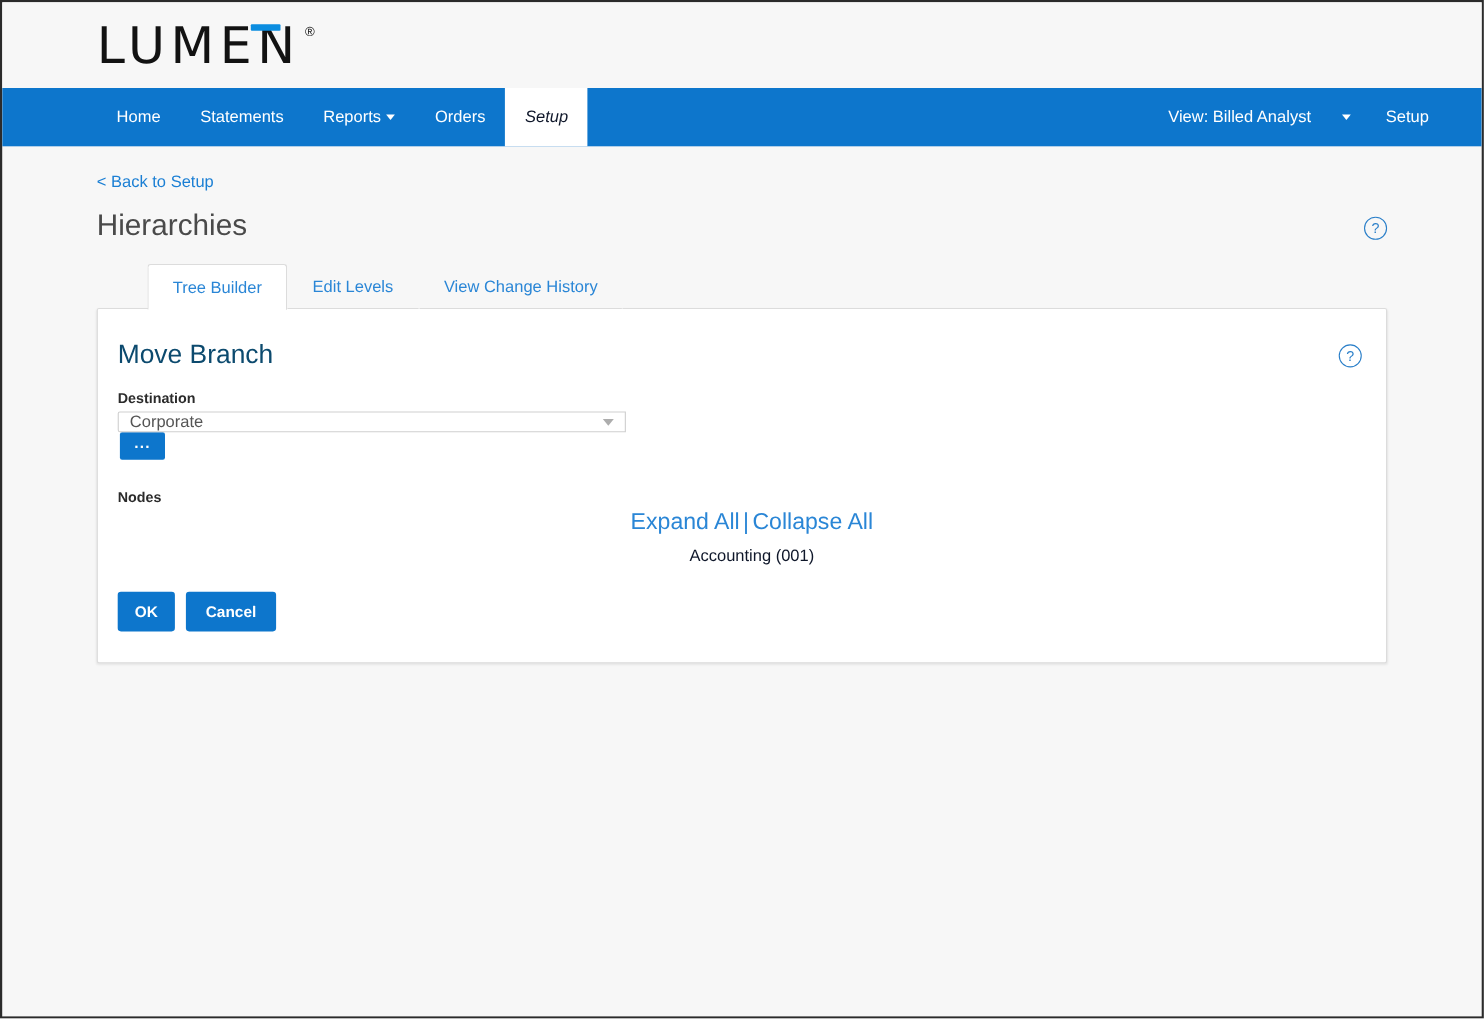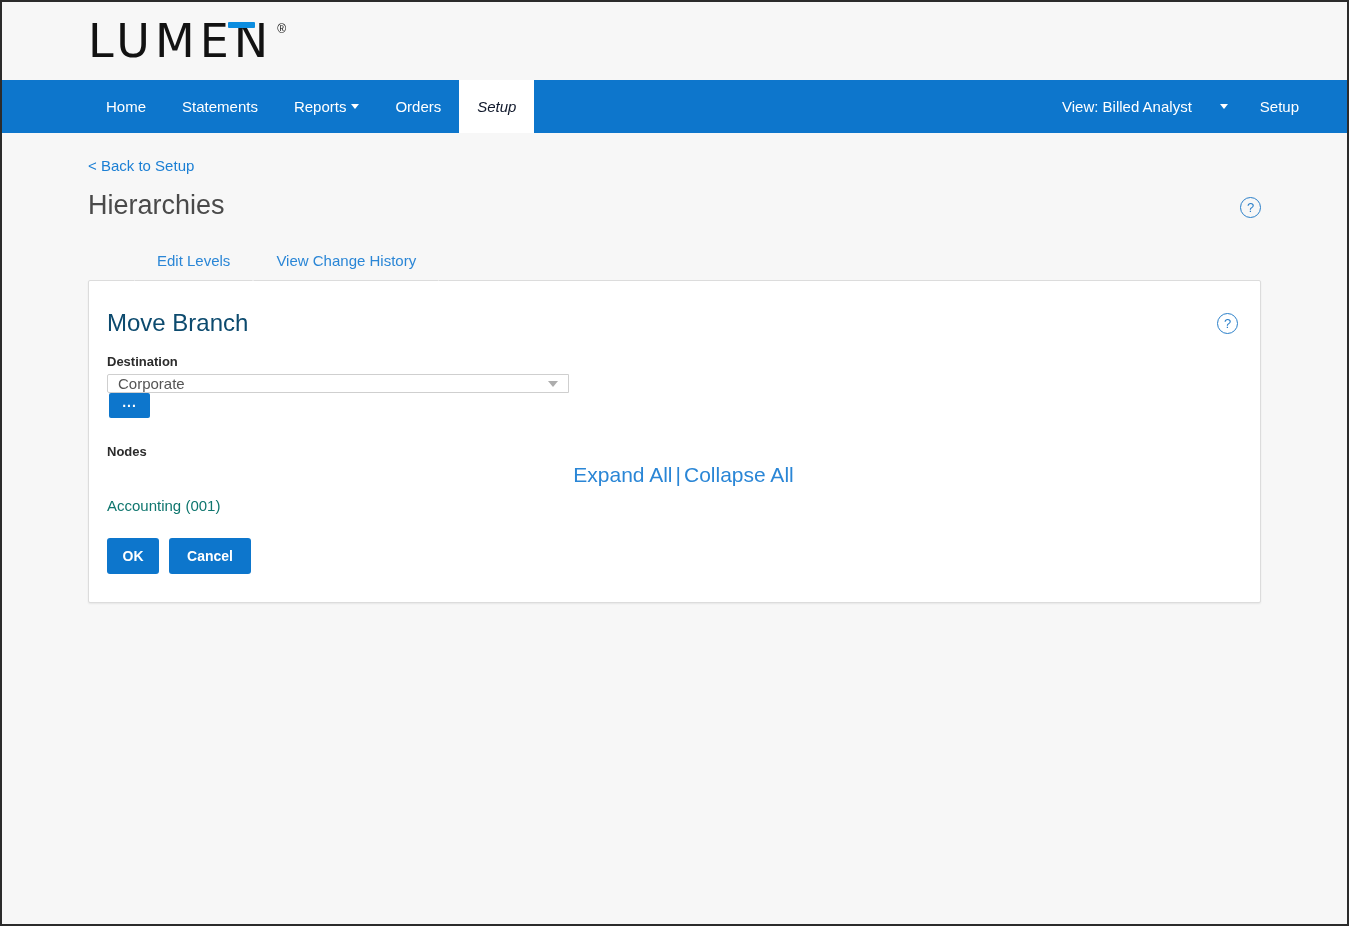--- a/index.html
+++ b/index.html
@@ -271,21 +271,22 @@
   }
   .node-links a {
     color: #2a86d6;
     text-decoration: none;
     cursor: pointer;
   }
   .sep { color: #2a86d6; margin: 0 3px; }
   .tree-node {
     margin: 10px 0 0 18px;
     font-size: 15px;
-    color: #0f766e;
+    color: #0f172a;
+    text-align: center;
   }
 
   .btn-row {
     display: flex;
     gap: 10px;
     margin: 24px 0 0 18px;
   }
   .btn {
     background: #0d76cc;
     color: #ffffff;
@@ -347,20 +348,23 @@
 
     <a class="back-link">&lt; Back to Setup</a>
 
     <div class="page-title-row">
       <h1 class="page-title">Hierarchies</h1>
       <span class="help-icon title-help">?</span>
     </div>
 
     
     <div class="tab-strip">
+      <div class="tab active">
+        <span>Tree Builder</span>
+      </div>
       <div class="tab">
         <span>Edit Levels</span>
       </div>
       <div class="tab">
         <span>View Change History</span>
       </div>
     </div>
 
     
     <div class="panel">

